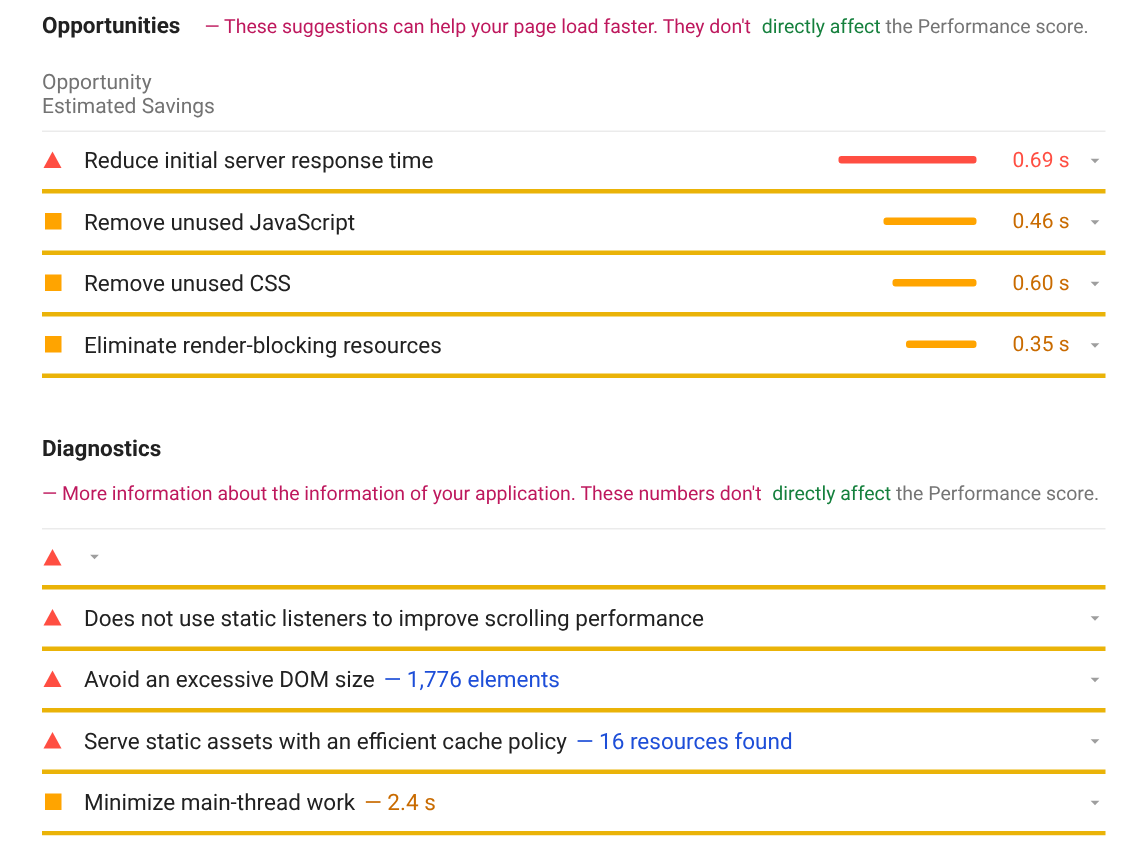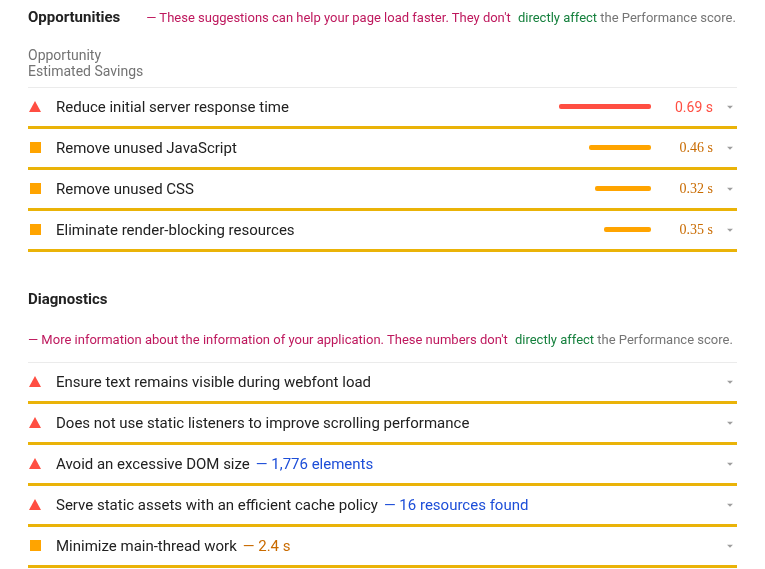--- a/index.html
+++ b/index.html
@@ -9,21 +9,21 @@
     font-family: Roboto, -apple-system, BlinkMacSystemFont, "Segoe UI", Helvetica, Arial, sans-serif;
     font-size: 14px;
     color: #212121;
     width: 765px;
     background: #fff;
   }
   .section-header {
     display: flex;
     flex-wrap: wrap;
     align-items: baseline;
-    gap: 20px;
+    gap: 10px;
     margin-top: 6px;
     margin-bottom: 12px;
     line-height: 1.5;
   }
   .section-title {
     font-weight: 700;
     font-size: 15px;
     color: #212121;
     margin-right: 6px;
   }
@@ -104,21 +104,21 @@
   }
   .bar.fail { background: #ff4e42; }
   .bar.avg  { background: #ffa400; }
   .savings {
     width: 50px;
     text-align: right;
     font-size: 14px;
     margin-right: 10px;
   }
   .savings.fail { color: #ff4e42; }
-  .savings.avg  { color: #c96b00; font-family: Liberation Serif, serif; }
+  .savings.avg  { color: #c96b00; }
   .chev {
     width: 14px; height: 14px;
     color: #9e9e9e;
     flex: 0 0 14px;
   }
   .chev svg { display: block; }
   .diag-section { margin-top: 36px; }
   .diag-rows { border-top: 1px solid #ebebeb; margin-top: 8px;}
 </style>
 </head>
@@ -168,21 +168,21 @@
       </span>
     </div>
     <div class="row">
       <span class="gauge">
         <span class="sq"></span>
       </span>
       <span class="row-title">Remove unused CSS</span>
       <span class="bar-area">
         <span class="bar avg" style="width:56px"></span>
       </span>
-      <span class="savings avg">0.32 s</span>
+      <span class="savings avg">0.60 s</span>
       <span class="chev">
         <svg viewBox="0 0 24 24" width="14" height="14" fill="currentColor">
           <path d="M7 10l5 5 5-5z"></path>
         </svg>
       </span>
     </div>
     <div class="row">
       <span class="gauge">
         <span class="sq"></span>
       </span>
@@ -204,23 +204,20 @@
     <span class="section-title">Diagnostics</span>
     <span class="section-desc">
       <span class="dash">— More information about the information of your application. These numbers don't </span><span class="link">directly affect</span><span> the Performance score.</span>
     </span>
   </div>
   <div class="diag-rows" id="diag-rows">
       <div class="row">
         <span class="gauge">
           <span class="tri"></span>
         </span>
-        <span class="row-title">
-          <span>Ensure text remains visible during webfont load</span>
-        </span>
         <span class="chev">
           <svg viewBox="0 0 24 24" width="14" height="14" fill="currentColor">
             <path d="M7 10l5 5 5-5z"></path>
           </svg>
         </span>
       </div>
       <div class="row">
         <span class="gauge">
           <span class="tri"></span>
         </span>

